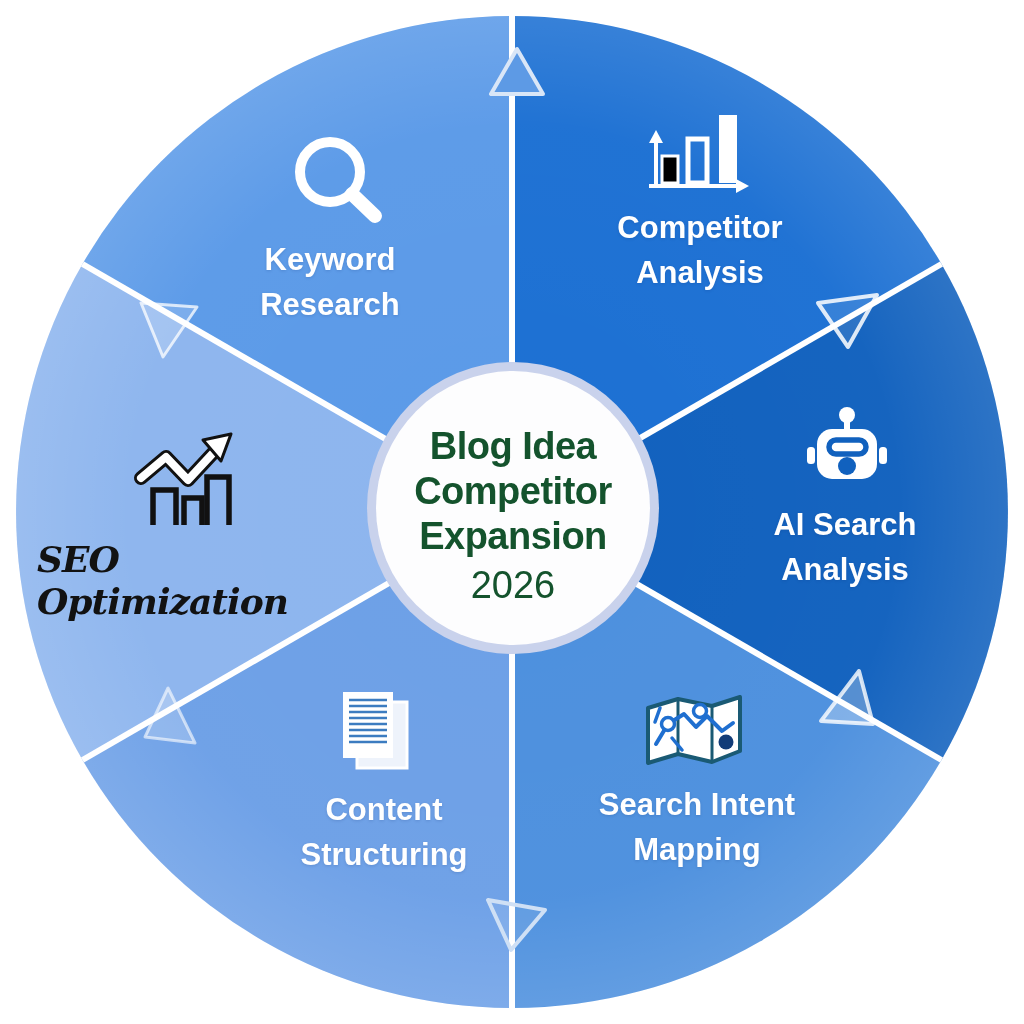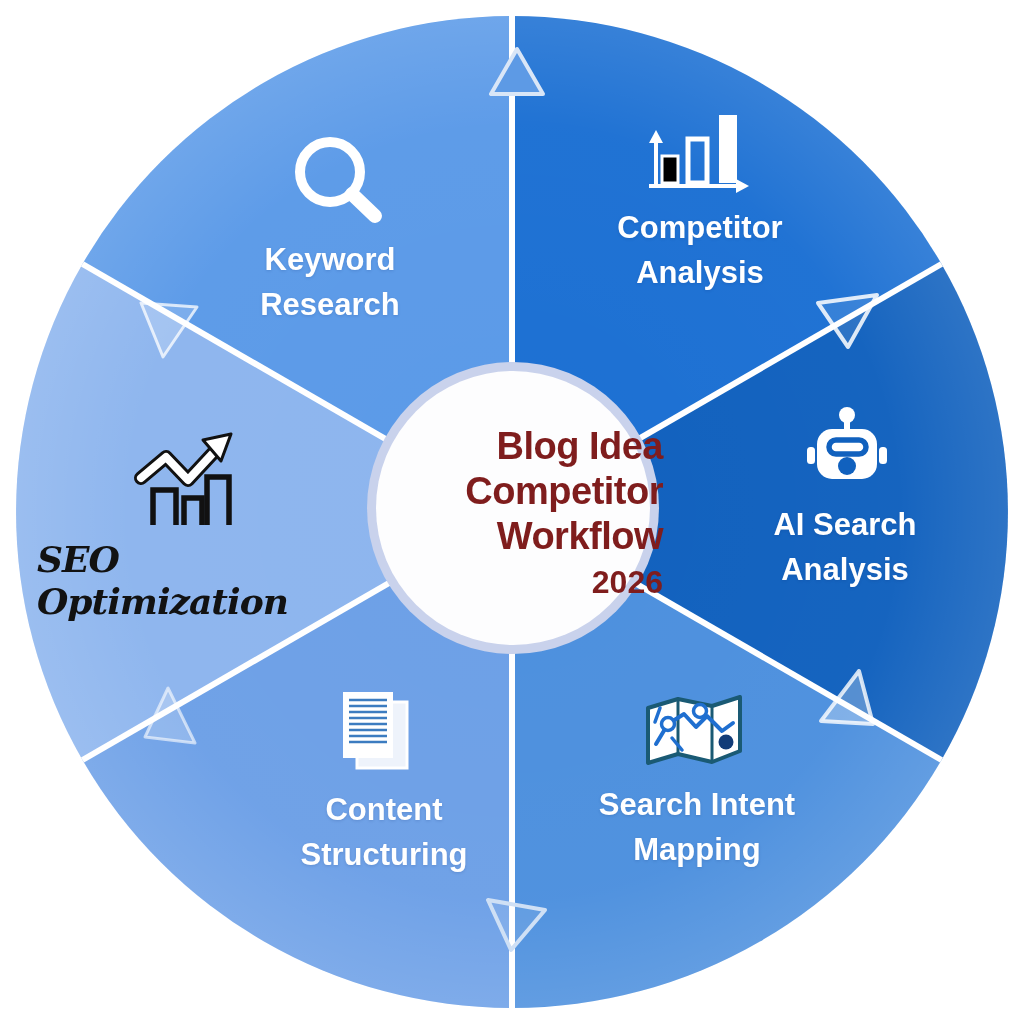--- a/index.html
+++ b/index.html
@@ -11,25 +11,25 @@
     text-shadow:0 1px 3px rgba(20,50,110,0.18);
     pointer-events:none;
   }
   .seg-label span{display:block;}
   .seo-label{
     position:absolute;color:#121212;
     font-family:"DejaVu Serif",serif;font-style:italic;font-weight:600;
     font-size:36px;letter-spacing:-1px;pointer-events:none;
   }
   .center-text{
-    position:absolute;left:363px;top:424px;width:300px;text-align:right;
-    color:#7f1d1d;pointer-events:none;
+    position:absolute;left:363px;top:424px;width:300px;text-align:center;
+    color:#14532d;pointer-events:none;
   }
   .center-text .t-line{display:block;font-weight:800;font-size:38px;line-height:1.18;letter-spacing:-0.5px;}
-  .center-text .t-year{display:block;font-weight:700;font-size:32px;margin-top:6px;}
+  .center-text .t-year{display:block;font-weight:400;font-size:38px;margin-top:6px;}
 </style>
 </head>
 <body>
 
 <div id="stage">
 
   <svg width="1024" height="1024" viewBox="0 0 1024 1024">
     <defs>
       <radialGradient id="rimShine" cx="0.5" cy="0.5" r="0.5">
         <stop offset="0%" stop-color="#ffffff" stop-opacity="0"></stop>
@@ -129,21 +129,21 @@
 
     <g>
       <circle cx="513" cy="508" r="146" fill="#c9d2ec"></circle>
       <circle cx="513" cy="508" r="137" fill="#fdfdfe"></circle>
     </g>
   </svg>
 
   <div class="center-text">
     <span class="t-line">Blog Idea</span>
     <span class="t-line">Competitor</span>
-    <span class="t-line">Workflow</span>
+    <span class="t-line">Expansion</span>
     <span class="t-year">2026</span>
   </div>
 
   <div class="seg-label" style="left:560px;top:206px;width:280px;">
     <span>Competitor</span>
     <span>Analysis</span>
   </div>
 
   <div class="seg-label" style="left:190px;top:238px;width:280px;">
     <span>Keyword</span>

